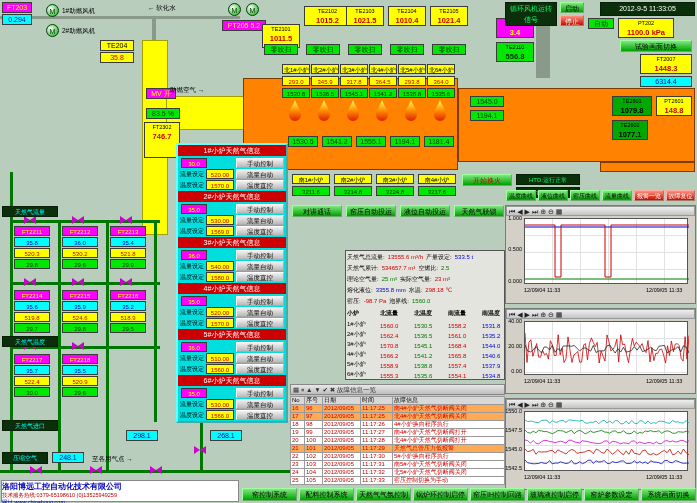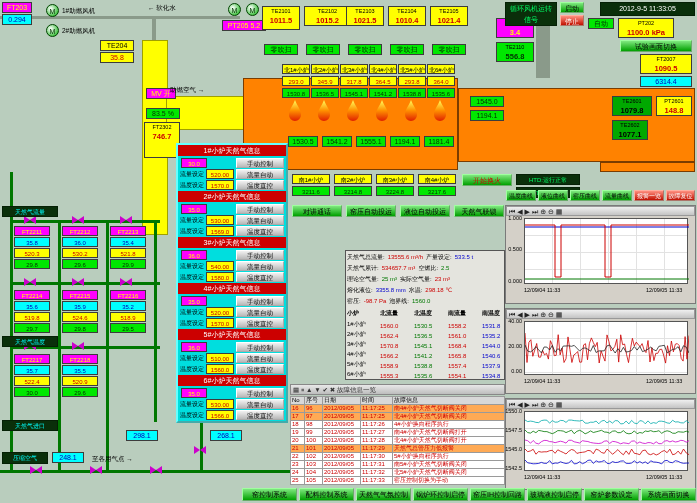--- a/index.html
+++ b/index.html
@@ -84,21 +84,21 @@
 <div class="yduct" style="left:142px;top:40px;width:26px;height:195px"></div>
 <div class="yduct" style="left:166px;top:96px;width:79px;height:34px"></div>
 <div class="bx m" style="left:146px;top:88px;width:30px;height:11px">MV 开</div>
 <div class="bx gl" style="left:146px;top:108px;width:34px;height:11px">83.5 %</div>
 <div class="bx y two" style="left:144px;top:122px;width:36px;height:36px">
 <span class="tg">FT2302</span>
       <span class="vl">746.7</span>
     </div>
 <div class="lbl" style="left:170px;top:86px">助燃空气 →</div>
 
-<div class="bx y two" style="left:262px;top:6px;width:38px;height:24px">
+<div class="bx y two" style="left:262px;top:24px;width:38px;height:24px">
       <span class="tg">TE2101</span>
       <span class="vl">1011.5</span>
     </div>
 <div class="bx y two" style="left:304px;top:6px;width:47px;height:20px">
       <span class="tg">TE2102</span>
       <span class="vl">1015.2</span>
     </div>
 <div class="bx y two" style="left:346px;top:6px;width:38px;height:20px">
       <span class="tg">TE2103</span>
       <span class="vl">1021.5</span>
@@ -132,21 +132,21 @@
 <div class="btn" style="left:560px;top:2px;width:24px;height:11px">启动</div>
 <div class="btnr" style="left:560px;top:15px;width:24px;height:11px">停止</div>
 <div class="bx gl" style="left:588px;top:18px;width:26px;height:11px">自动</div>
 <div class="bx y two" style="left:618px;top:18px;width:56px;height:20px">
       <span class="tg">PT202</span>
       <span class="vl">1100.0 kPa</span>
     </div>
 <div class="btn" style="left:620px;top:40px;width:72px;height:12px">试验画面切换</div>
 <div class="bx y two" style="left:640px;top:54px;width:52px;height:20px">
       <span class="tg">FT2007</span>
-      <span class="vl">1090.5</span>
+      <span class="vl">1448.3</span>
     </div>
 <div class="bx c" style="left:640px;top:76px;width:52px;height:11px">6314.4</div>
 
 <div class="furn" style="left:243px;top:78px;width:215px;height:92px"></div>
 <div class="furn" style="left:458px;top:88px;width:237px;height:74px"></div>
 <div class="furn" style="left:600px;top:162px;width:95px;height:10px"></div>
 
 <div class="bx yk" style="left:282px;top:64px;width:28px;height:10px;font-size:6px">北1#小炉</div>
 <div class="bx yk" style="left:311px;top:64px;width:28px;height:10px;font-size:6px">北2#小炉</div>
 <div class="bx yk" style="left:340px;top:64px;width:28px;height:10px;font-size:6px">北3#小炉</div>
@@ -534,14 +534,19 @@
 
 <div class="btn" style="left:242px;top:488px;width:55px;height:13px">窑控制系统</div>
 <div class="btn" style="left:299px;top:488px;width:55px;height:13px">配料控制系统</div>
 <div class="btn" style="left:356px;top:488px;width:55px;height:13px">天然气气氛控制</div>
 <div class="btn" style="left:413px;top:488px;width:55px;height:13px">锅炉环控制启停</div>
 <div class="btn" style="left:470px;top:488px;width:55px;height:13px">窑压IH控制回路</div>
 <div class="btn" style="left:527px;top:488px;width:55px;height:13px">玻璃液控制启停</div>
 <div class="btn" style="left:584px;top:488px;width:55px;height:13px">窑炉参数设定</div>
 <div class="btn" style="left:641px;top:488px;width:55px;height:13px">系统画面切换</div>
 
-
+<div class="abs wht" style="left:1px;top:480px;width:238px;height:22px;border:1px solid #888">
+<div style="font-size:8px;font-weight:bold;color:#0000bb;white-space:nowrap;overflow:hidden">洛阳博远工控自动化技术有限公司</div>
+<div style="font-size:5.5px;color:#bb0000;white-space:nowrap;overflow:hidden">技术服务热线:0379-65198610 (0)13525949259</div>
+<div style="font-size:5.5px;color:#0000bb;white-space:nowrap;overflow:hidden">网址 www.chinabong.com</div>
 </div>
 
+</div>
+
 </body></html>

